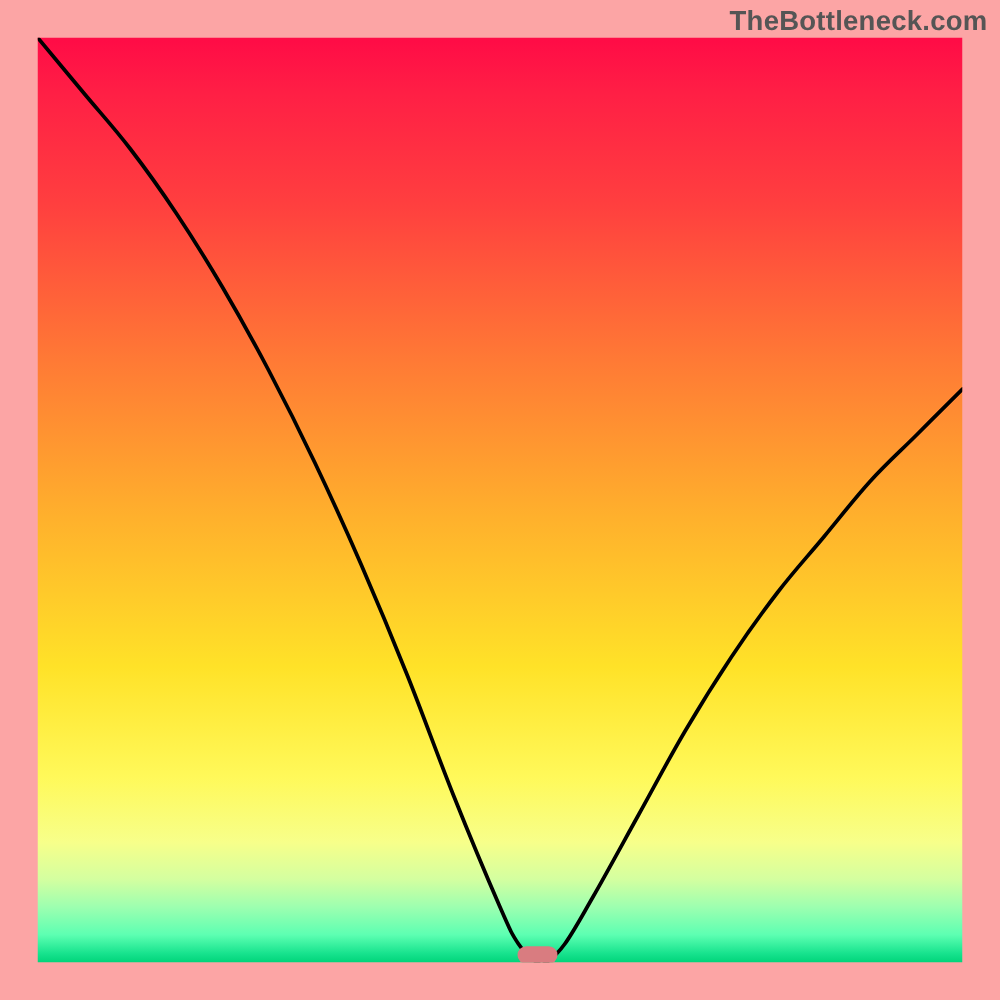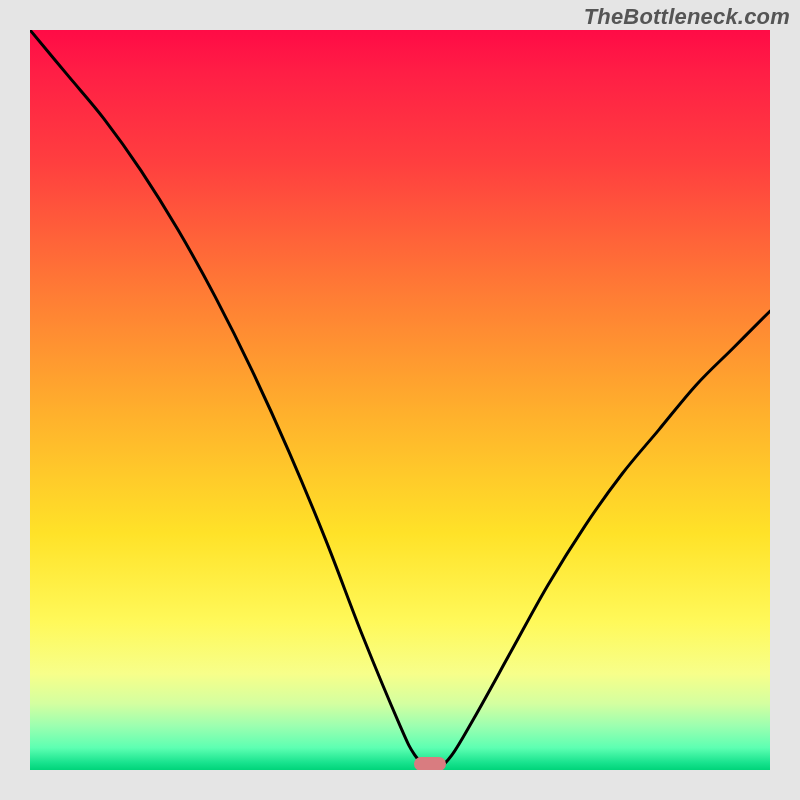--- a/index.html
+++ b/index.html
@@ -8,22 +8,21 @@
     width: 800px;
     height: 800px;
     background: #000;
     overflow: hidden;
     font-family: Arial, Helvetica, sans-serif;
   }
   .frame {
     position: relative;
     width: 800px;
     height: 800px;
-    background: #e5e5e5;
-    font-style: italic;
+    background: #fca5a5;
   }
   .attribution {
     position: absolute;
     top: 4px;
     right: 10px;
     color: #555;
     font-size: 22px;
     font-weight: bold;
     letter-spacing: 0.2px;
     z-index: 10;

